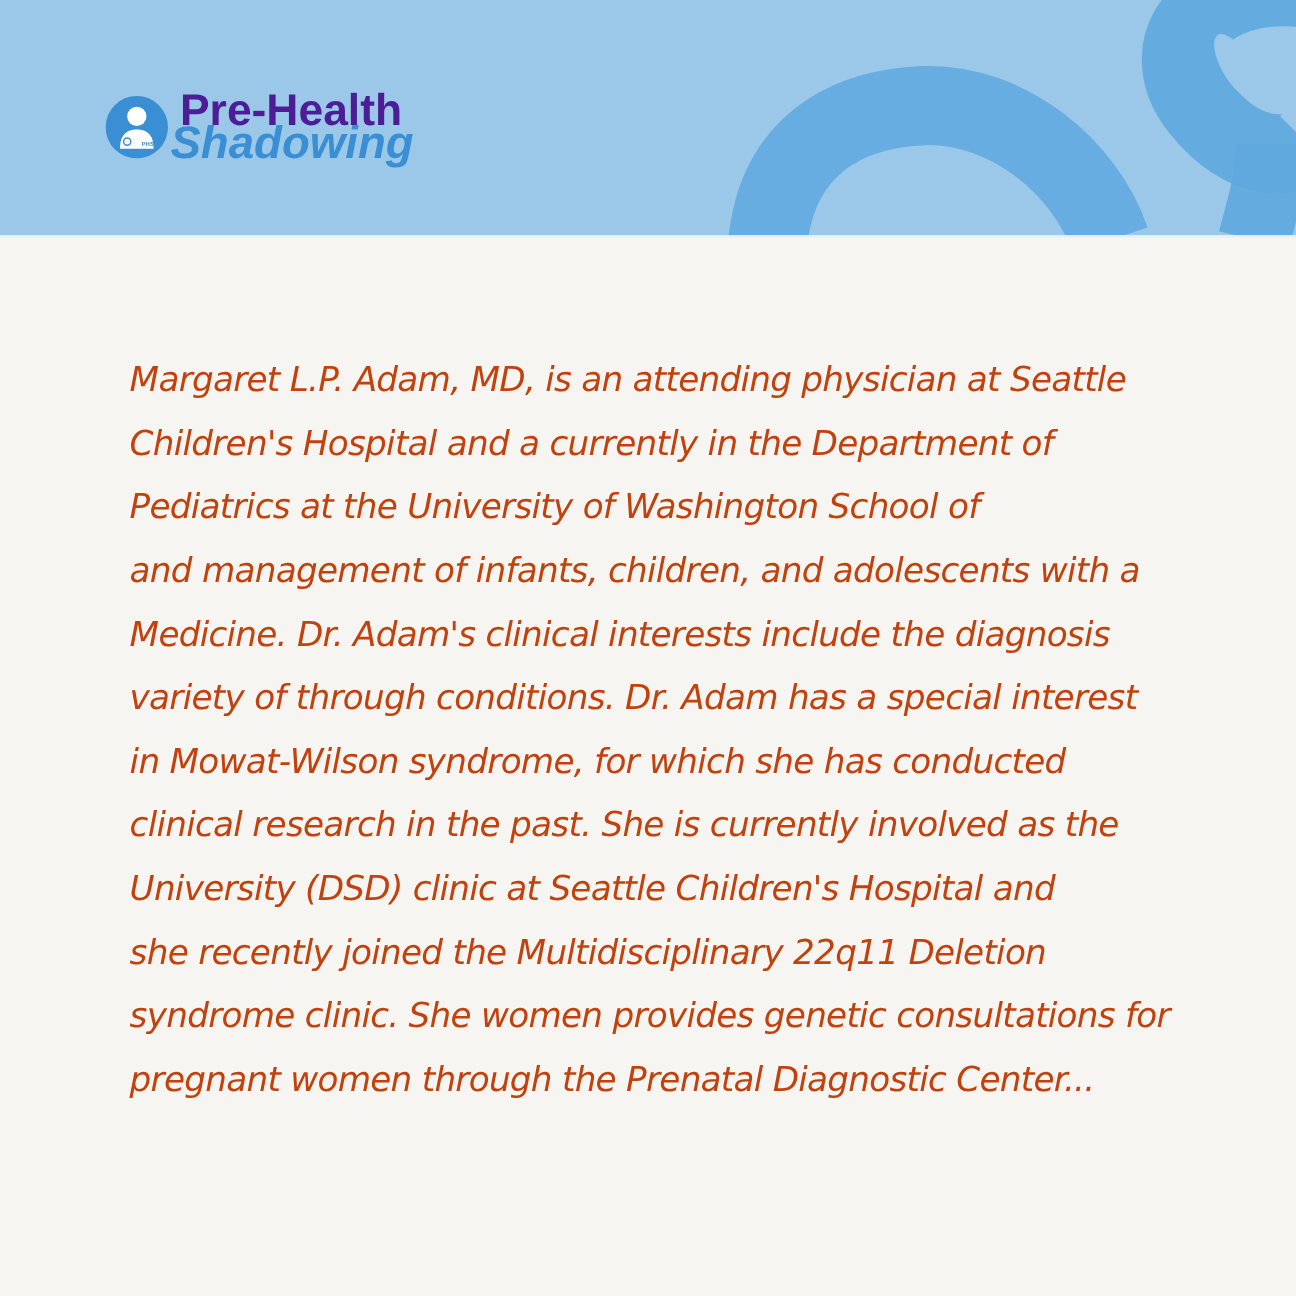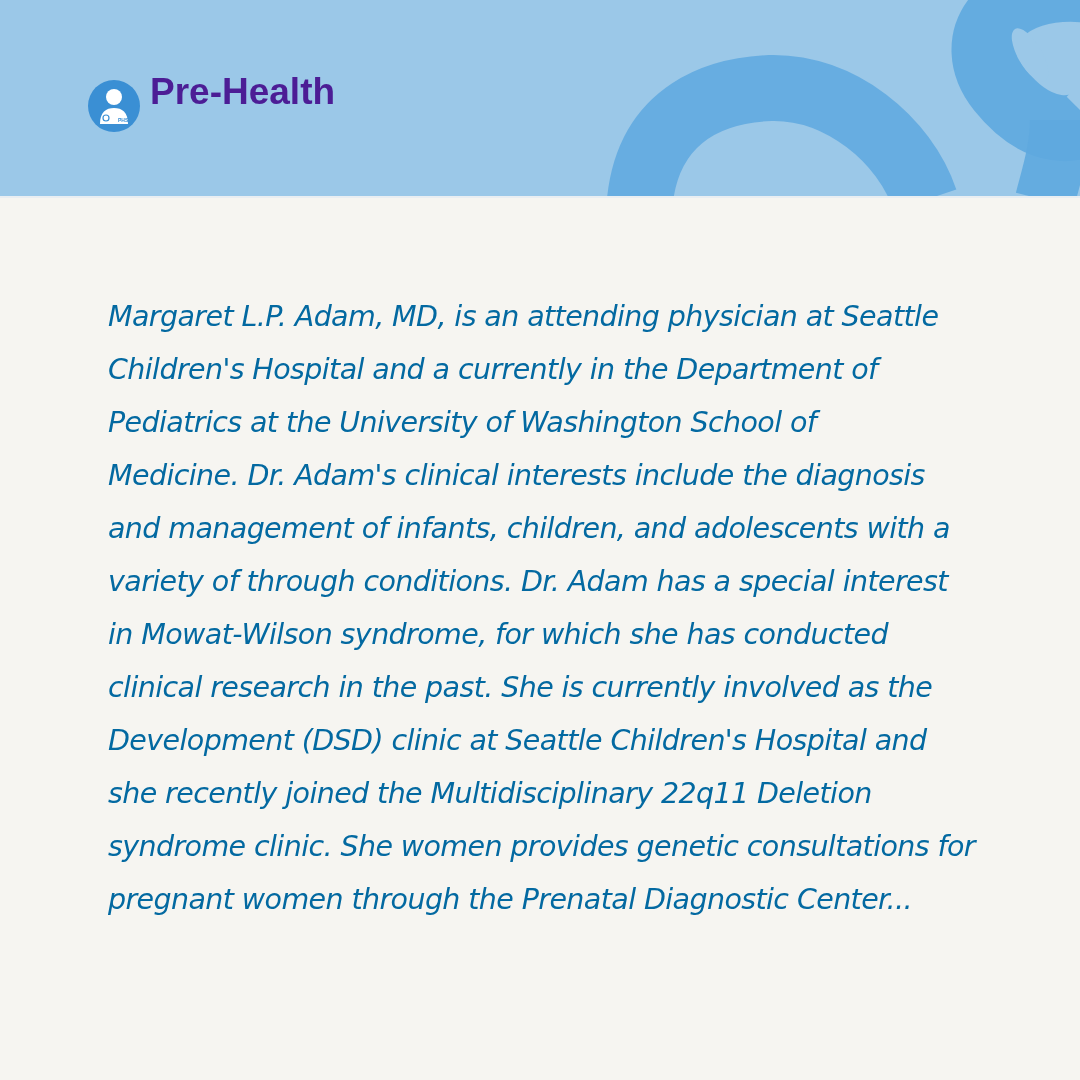--- a/index.html
+++ b/index.html
@@ -4,21 +4,21 @@
 <style>
   html, body { margin:0; padding:0; }
   body { width:1080px; height:1080px; overflow:hidden; background:#f6f5f1; position:relative; font-family:"Liberation Sans", sans-serif; }
   .header { position:absolute; left:0; top:0; width:1080px; height:196px; background:#9bc8e8; overflow:hidden; }
   .header svg.deco { position:absolute; left:0; top:0; }
   .logo { position:absolute; left:88px; top:74px; width:300px; height:70px; }
   .logo-icon { position:absolute; left:0; top:6px; width:52px; height:52px; }
   .logo-line1 { position:absolute; left:62px; top:-2px; font-family:"Liberation Sans", sans-serif; font-weight:bold; font-size:37px; color:#4c1d95; letter-spacing:0px; line-height:40px; }
   .logo-line2 { position:absolute; left:54px; top:26px; font-family:"Liberation Sans", sans-serif; font-weight:bold; font-style:italic; font-size:38px; color:#3a8fd4; line-height:40px; }
   .divider { position:absolute; left:0; top:196px; width:1080px; height:2px; background:#e9eef2; }
-  .bio { position:absolute; left:108px; top:290px; width:880px; font-family:"DejaVu Sans", sans-serif; font-style:italic; font-size:28.5px; line-height:53px; color:#0369a1; letter-spacing:-0.6px; margin:0; }
+  .bio { position:absolute; left:108px; top:290px; width:880px; font-family:"DejaVu Sans", sans-serif; font-style:italic; font-size:28.5px; line-height:53px; color:#c2410c; letter-spacing:-0.6px; margin:0; }
   .bio span { display:block; white-space:nowrap; }
 </style>
 </head>
 <body>
 
 <div class="header">
   <svg class="deco" width="1080" height="196" viewBox="0 0 1080 196">
     <path d="M640 200 C 650 110, 720 90, 770 88 C 840 86, 905 140, 925 200" fill="none" stroke="#5ea8df" stroke-width="66" opacity="0.85"></path>
     <path d="M1090 -10 C 1000 -20, 960 40, 1000 90 C 1040 140, 1080 130, 1090 120" fill="none" stroke="#5ea8df" stroke-width="66" opacity="0.9"></path>
     <path d="M1060 120 C 1060 150, 1050 180, 1045 200" fill="none" stroke="#5ea8df" stroke-width="60" opacity="0.9"></path>
@@ -27,30 +27,31 @@
 
   <div class="logo">
     <svg class="logo-icon" viewBox="0 0 52 52">
       <circle cx="26" cy="26" r="26" fill="#3a8fd4"></circle>
       <circle cx="26" cy="17" r="8" fill="#ffffff"></circle>
       <path d="M12 44 C 12 32, 18 28, 26 28 C 34 28, 40 32, 40 44 Z" fill="#ffffff"></path>
       <circle cx="18" cy="38" r="3" fill="none" stroke="#3a8fd4" stroke-width="1.2"></circle>
       <text x="30" y="42" font-size="5" font-family="Liberation Sans, sans-serif" font-weight="bold" fill="#3a8fd4">PHS</text>
     </svg>
     <div class="logo-line1">Pre-Health</div>
+    <div class="logo-line2">Shadowing</div>
   </div>
 </div>
 <div class="divider"></div>
 
 <p class="bio">
   <span>Margaret L.P. Adam, MD, is an attending physician at Seattle</span>
   <span>Children's Hospital and a currently in the Department of</span>
   <span>Pediatrics at the University of Washington School of</span>
+  <span>and management of infants, children, and adolescents with a</span>
   <span>Medicine. Dr. Adam's clinical interests include the diagnosis</span>
-  <span>and management of infants, children, and adolescents with a</span>
   <span>variety of through conditions. Dr. Adam has a special interest</span>
   <span>in Mowat-Wilson syndrome, for which she has conducted</span>
   <span>clinical research in the past. She is currently involved as the</span>
-  <span>Development (DSD) clinic at Seattle Children's Hospital and</span>
+  <span>University (DSD) clinic at Seattle Children's Hospital and</span>
   <span>she recently joined the Multidisciplinary 22q11 Deletion</span>
   <span>syndrome clinic. She women provides genetic consultations for</span>
   <span>pregnant women through the Prenatal Diagnostic Center...</span>
 </p>
 
 </body></html>

